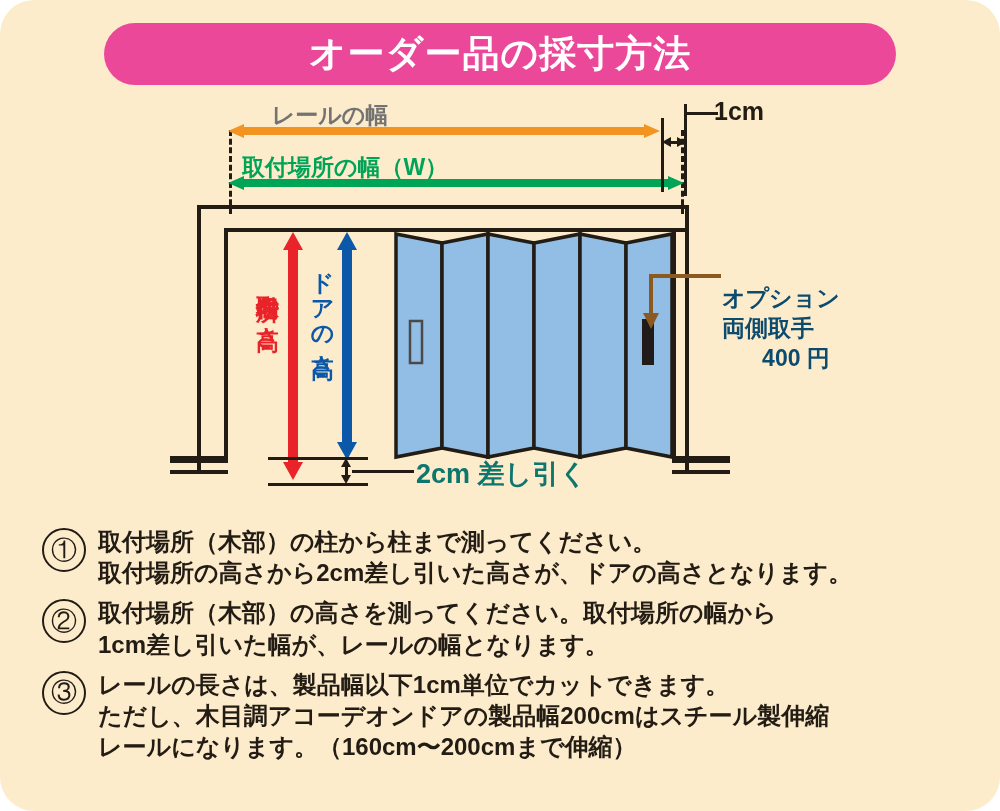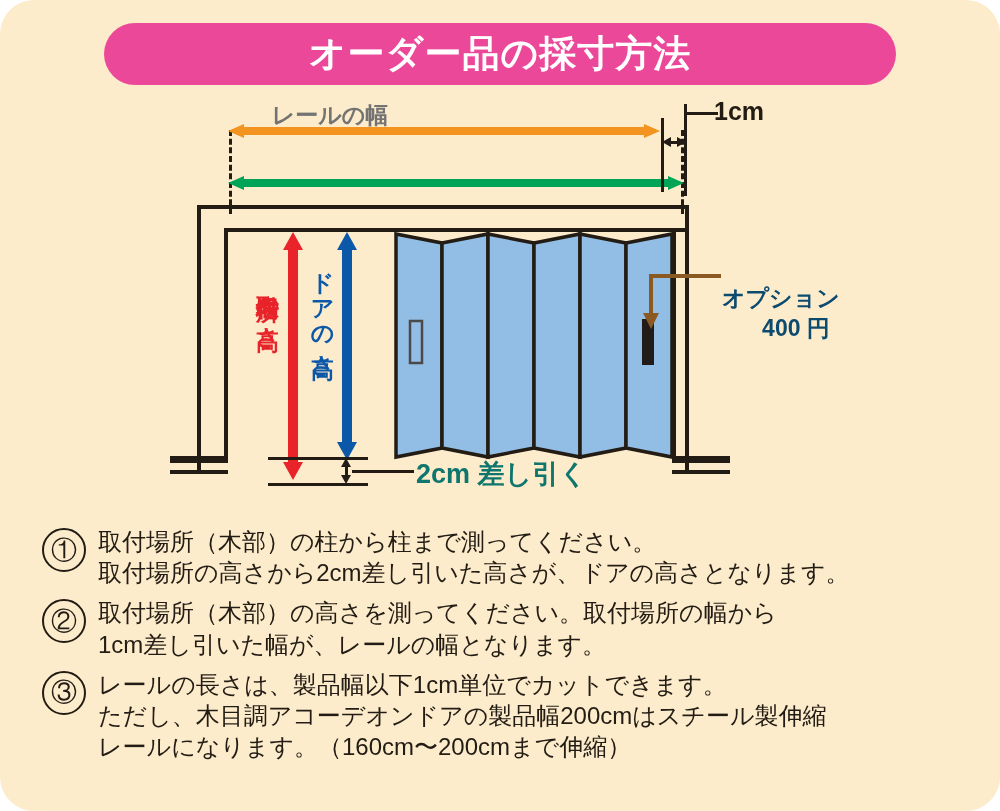--- a/index.html
+++ b/index.html
@@ -214,21 +214,21 @@
   .inst-num {
     flex: 0 0 auto;
     width: 40px; height: 40px; margin-right: 12px; margin-top: 2px;
     border: 2.5px solid #221c14; border-radius: 50%;
     display: flex; align-items: center; justify-content: center;
     font-size: 26px; color: #221c14;
     font-family: "Liberation Serif", "DejaVu Serif", serif;
   }
   .inst-lines { flex: 1 1 auto; }
   .inst-lines div {
-    font-size: 24px; color: #221c14; line-height: 1.3; white-space: nowrap;
+    font-size: 24px; color: #221c14; line-height: 1.3; white-space: nowrap; font-weight: bold;
   }
 </style>
 </head>
 <body>
 
 <div id="page">
 
   <div id="title-banner">
     <span id="title-text">オーダー品の採寸方法</span>
   </div>
@@ -264,20 +264,21 @@
     </svg>
   </div>
 
   <div id="label-rail-width" class="lbl-h">レールの幅</div>
   <div class="arrow-h" id="arrow-rail-width">
     <span class="head l"></span>
     <span class="shaft"></span>
     <span class="head r"></span>
   </div>
 
+  <div id="label-opening-width" class="lbl-h">取付場所の幅（W）</div>
   <div class="arrow-h" id="arrow-opening-width">
     <span class="head l"></span>
     <span class="shaft"></span>
     <span class="head r"></span>
   </div>
 
   <div class="vline" id="cm1-tick-left"></div>
   <div class="vline" id="cm1-tick-right"></div>
   <div class="mini-arrow-h" id="cm1-arrow">
     <span class="head l"></span>
@@ -312,20 +313,21 @@
     <span class="head b"></span>
   </div>
   <div class="hline" id="cm2-leader"></div>
   <div id="label-deduct-2cm">2cm 差し引く</div>
 
   <div id="option-leader"></div>
   <div id="option-arrow-stem"></div>
   <div id="option-arrow-head"></div>
   <div id="option-label">
     <div>オプション</div>
+    <div>両側取手</div>
     <div class="ctr">400 円</div>
   </div>
 
   <div id="instructions">
 
     <div class="inst-row">
       <div class="inst-num">①</div>
       <div class="inst-lines">
         <div>取付場所（木部）の柱から柱まで測ってください。</div>
         <div>取付場所の高さから2cm差し引いた高さが、ドアの高さとなります。</div>

